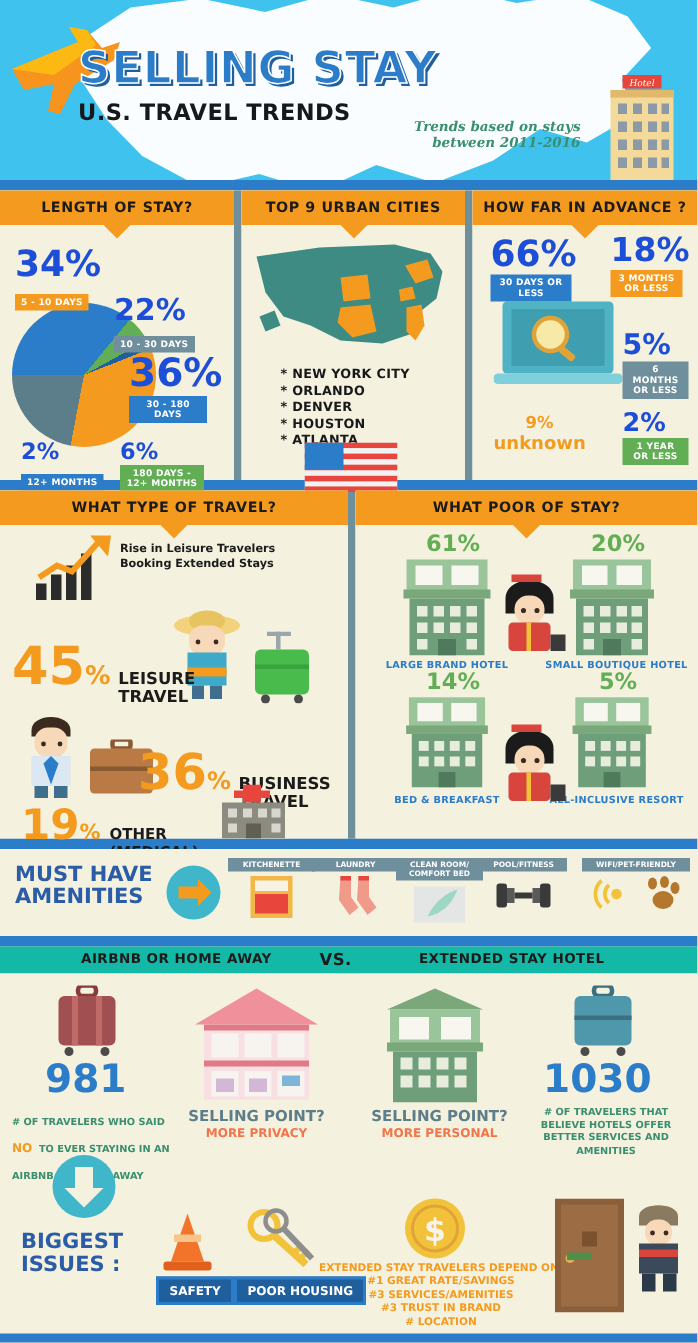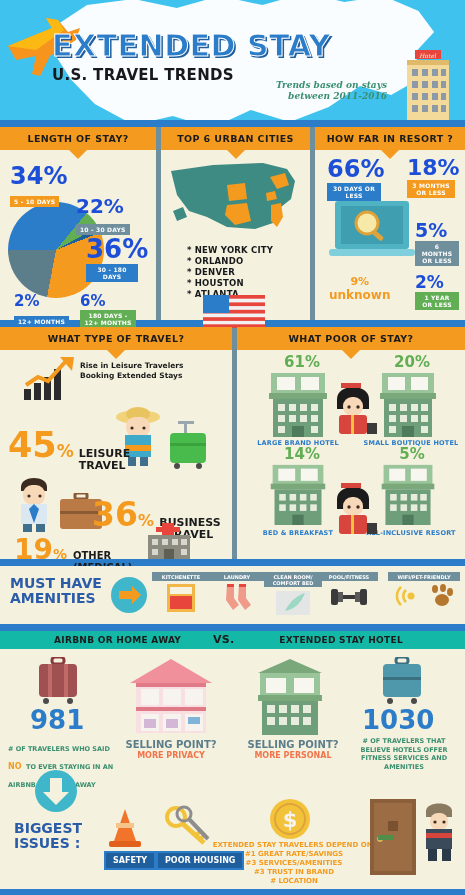--- a/index.html
+++ b/index.html
@@ -176,21 +176,21 @@
 
   <div class="header">
     <div class="usmap-bg"></div>
 
     <svg class="plane" width="78" height="62" viewBox="0 0 78 62">
       <path d="M2 30 L46 12 L40 2 L52 4 L62 16 L74 12 L70 24 L44 40 L34 60 L26 58 L30 40 L10 44 Z" fill="#f7941e"></path>
       <path d="M2 30 L46 12 L40 2 L52 4 L58 14 L30 34 Z" fill="#fdb913"></path>
     </svg>
 
     <div class="hdr-title">
-      <div class="t1">EXTENDED STAY</div>
+      <div class="t1">SELLING STAY</div>
       <div class="t2">U.S. TRAVEL TRENDS</div>
     </div>
 
     <div class="hdr-sub">
       <div>Trends based on stays</div>
       <div>between 2011-2016</div>
     </div>
 
     <svg class="hotel-bldg" width="50" height="72" viewBox="0 0 50 72">
       <rect x="4" y="12" width="42" height="60" fill="#f3d99a"></rect>
@@ -250,21 +250,21 @@
         <div class="lbl" style="left:80px; top:142px;">
           <div class="pct" style="font-size:15px;">6%</div>
           <div class="badge b-gr" style="width:56px;">180 DAYS - 12+ MONTHS</div>
         </div>
       </div>
     </div>
 
     <div class="vdiv"></div>
 
     <div class="col c-top">
-      <div class="ttl">TOP 6 URBAN CITIES</div>
+      <div class="ttl">TOP 9 URBAN CITIES</div>
 
       <svg class="map5" viewBox="0 0 136 86">
         <path d="M4 16 L46 10 L96 8 L120 14 L128 26 L124 44 L114 52 L106 68 L88 74 L60 72 L40 62 L22 56 L10 40 Z" fill="#3d8b82"></path>
         <path d="M6 56 L16 52 L20 62 L10 66 Z" fill="#3d8b82"></path>
         <path d="M103 22 L118 18 L122 30 L110 34 Z" fill="#f49b1f"></path>
         <path d="M60 30 L78 28 L80 44 L62 46 Z" fill="#f49b1f"></path>
         <path d="M60 50 L80 48 L84 66 L68 70 L58 60 Z" fill="#f49b1f"></path>
         <path d="M104 50 L114 48 L116 62 L110 72 L104 66 Z" fill="#f49b1f"></path>
         <path d="M99 38 L108 36 L110 44 L100 46 Z" fill="#f49b1f"></path>
       </svg>
@@ -286,21 +286,21 @@
             <rect y="22.2" width="62" height="3.7"></rect>
           <rect y="29.3" width="62" height="3.7"></rect>
         </g>
         <rect width="26" height="18" fill="#2b7cc9"></rect>
       </svg>
     </div>
 
     <div class="vdiv"></div>
 
     <div class="col c-adv">
-      <div class="ttl">HOW FAR IN RESORT ?</div>
+      <div class="ttl">HOW FAR IN ADVANCE ?</div>
 
       <svg class="laptop" viewBox="0 0 86 62">
         <rect x="6" y="2" width="74" height="48" rx="3" fill="#4fb3c4"></rect>
         <rect x="12" y="7" width="62" height="38" fill="#3f9eb0"></rect>
         <rect x="0" y="50" width="86" height="7" rx="3" fill="#7fd0dc"></rect>
         <circle cx="38" cy="24" r="11" fill="#f7e9a8" stroke="#e0a33a" stroke-width="3"></circle>
         <rect x="46" y="31" width="12" height="5" rx="2" fill="#e0a33a" transform="rotate(40 46 31)"></rect>
       </svg>
 
       <div class="lbl" style="left:12px; top:28px;">
@@ -382,21 +382,21 @@
           <rect x="28" y="53" width="9" height="8" fill="#3f6f8c"></rect>
         <circle cx="21" cy="25" r="1.6" fill="#3a2a20"></circle>
           <circle cx="32" cy="25" r="1.6" fill="#3a2a20"></circle>
       </svg>
       <svg style="position:absolute;left:58px;top:166px;" width="46" height="40" viewBox="0 0 46 40">
         <rect x="17" y="0" width="12" height="6" rx="2" fill="none" stroke="#8a5a33" stroke-width="3"></rect>
         <rect x="2" y="6" width="42" height="30" rx="3" fill="#b97a45"></rect>
         <rect x="2" y="18" width="42" height="3" fill="#8a5a33"></rect>
       </svg>
 
-      <div class="lbl" style="left:92px; top:168px; display:flex; align-items:baseline;text-align:center;">
+      <div class="lbl" style="left:92px; top:168px; display:flex; align-items:baseline;">
         <span class="big-or" style="font-size:33px;">36</span>
         <span class="big-or" style="font-size:16px;">%</span>
         <span class="lab-bk" style="margin-left:5px; width:62px;">BUSINESS TRAVEL</span>
       </div>
 
       <div class="lbl" style="left:14px; top:206px; display:flex; align-items:baseline;">
         <span class="big-or" style="font-size:28px;">19</span>
         <span class="big-or" style="font-size:14px;">%</span>
         <span class="lab-bk" style="margin-left:6px; width:64px; font-size:10px;">OTHER (MEDICAL)</span>
       </div>
@@ -675,21 +675,21 @@
     <div class="sp2" style="position:absolute;left:240px;top:102px;width:106px;">MORE PERSONAL</div>
 
     <svg style="position:absolute;left:380px;top:8px;" width="44" height="48" viewBox="0 0 44 48">
       <rect x="16" y="0" width="12" height="7" rx="3" fill="none" stroke="#3a7080" stroke-width="3"></rect>
       <rect x="3" y="7" width="38" height="33" rx="4" fill="#4f98ab"></rect>
       <rect x="3" y="20" width="38" height="3" fill="#3a7080"></rect>
       <circle cx="10" cy="44" r="3" fill="#4b4b4b"></circle>
         <circle cx="34" cy="44" r="3" fill="#4b4b4b"></circle>
     </svg>
     <div class="bignum" style="position:absolute;left:362px;top:56px;">1030</div>
-    <div class="cap-gr" style="position:absolute;left:348px;top:88px;width:112px;text-align:center;"># OF TRAVELERS THAT BELIEVE HOTELS OFFER FITNESS SERVICES AND AMENITIES</div>
+    <div class="cap-gr" style="position:absolute;left:348px;top:88px;width:112px;text-align:center;"># OF TRAVELERS THAT BELIEVE HOTELS OFFER BETTER SERVICES AND AMENITIES</div>
 
     <svg style="position:absolute;left:34px;top:120px;" width="44" height="44" viewBox="0 0 44 44">
       <circle cx="22" cy="22" r="21" fill="#3fb6c9"></circle>
       <path d="M16 9 h12 v14 h7 L22 36 L9 23 h7 Z" fill="#f4f1df"></path>
     </svg>
 
     <div class="bi" style="position:absolute;left:14px;top:172px;">
       <div>BIGGEST</div>
       <div>ISSUES :</div>
     </div>

